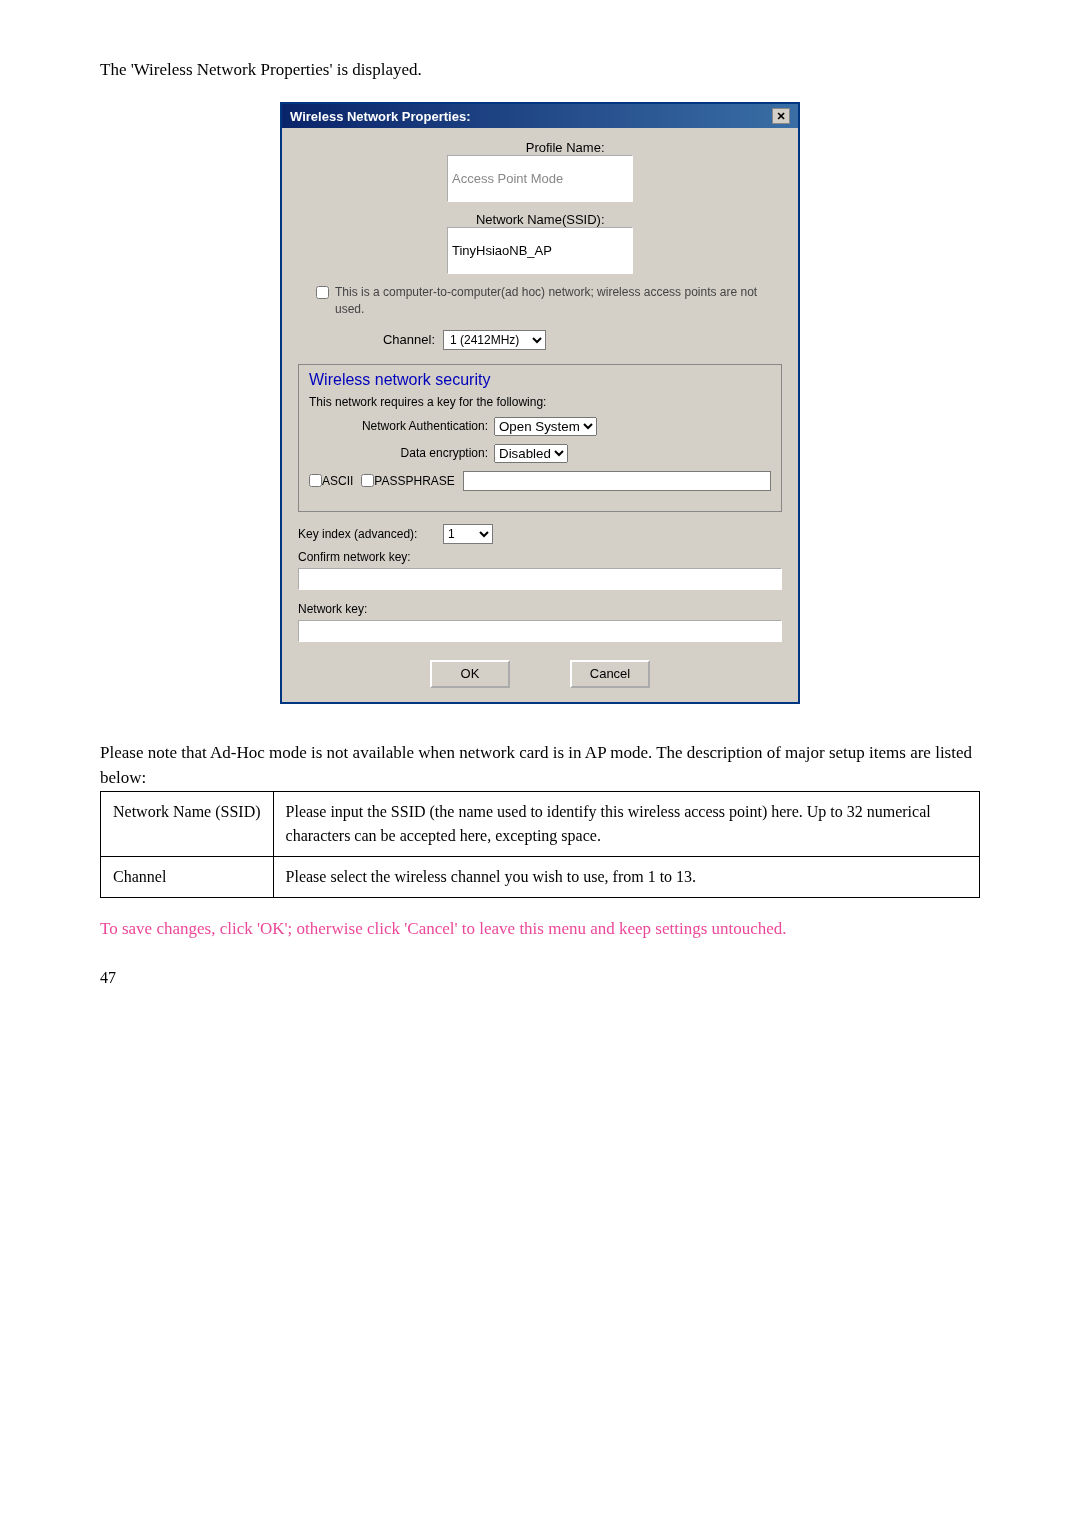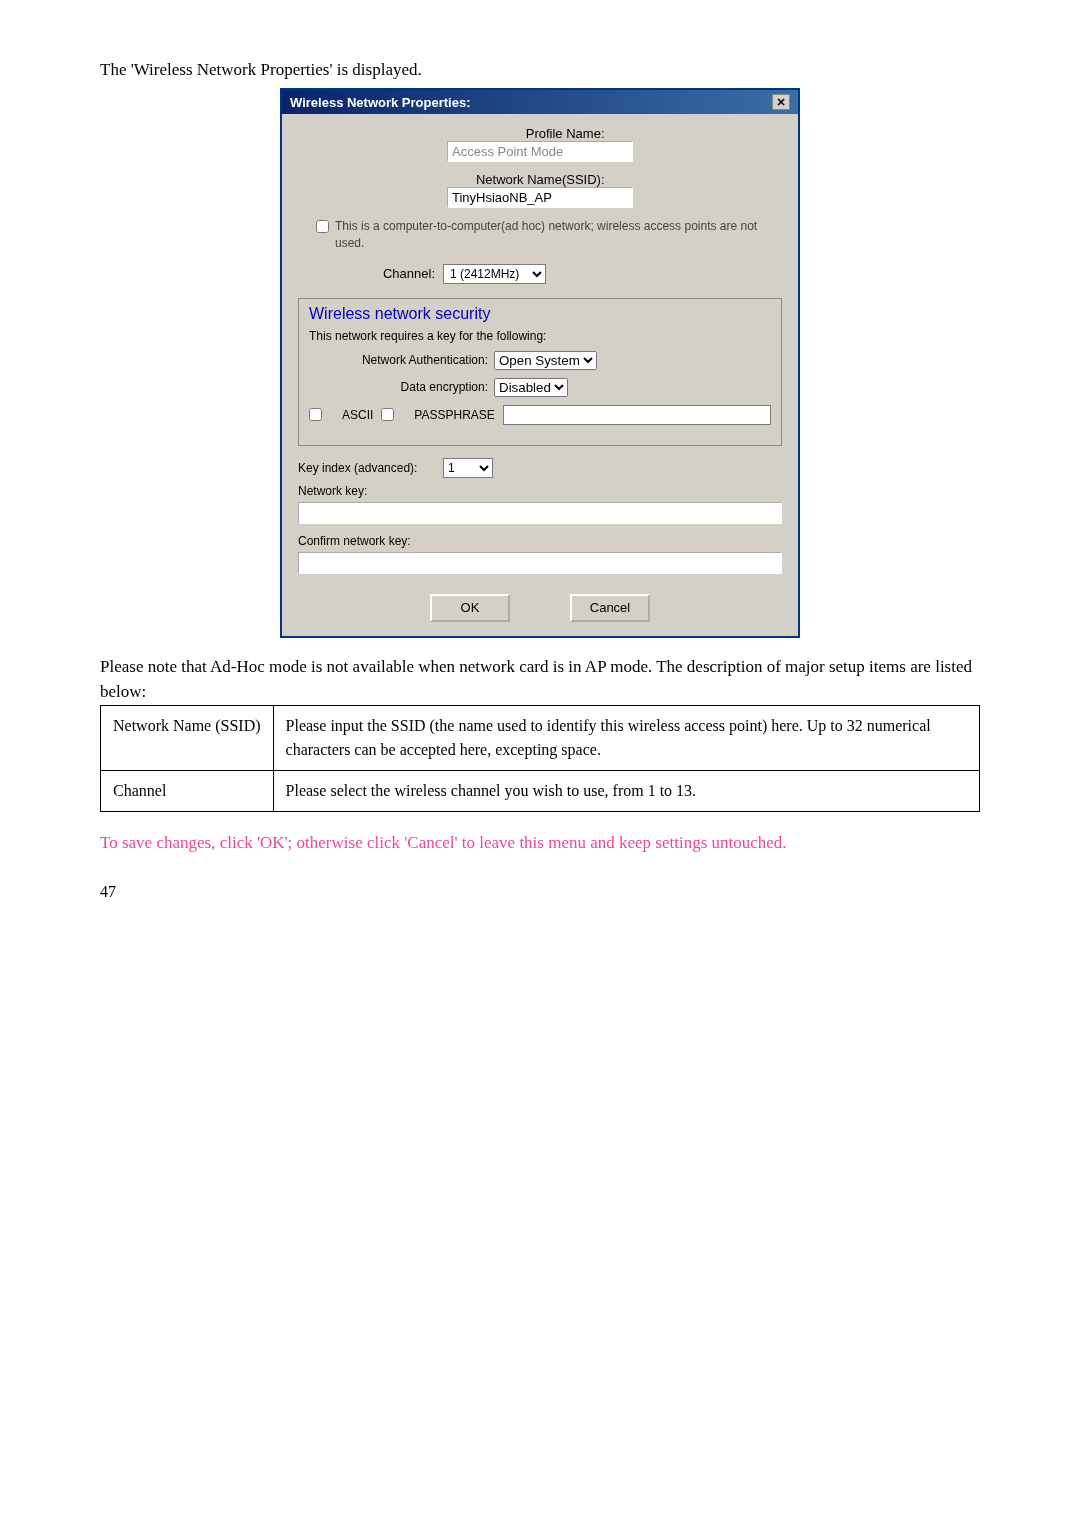--- a/index.html
+++ b/index.html
@@ -9,30 +9,30 @@
       font-family: "Times New Roman", Times, serif;
       font-size: 16px;
       color: #000;
       width: 1080px;
       min-height: 1527px;
       padding: 60px 100px 60px 100px;
     }
 
     .intro-text {
       font-size: 17px;
-      margin-bottom: 8px;
+      margin-bottom: 22px;
       color: #000;
     }
 
     
     .dialog {
       border: 2px solid #003580;
       background: #15803d;
       width: 520px;
-      margin: 0 auto 16px auto;
+      margin: 0 auto 36px auto;
       font-family: Arial, sans-serif;
       font-size: 13px;
     }
 
     .dialog-titlebar {
       background: linear-gradient(to right, #0a246a, #3a6ea5);
       color: #fff;
       font-weight: bold;
       font-size: 13px;
       padding: 4px 8px;
@@ -72,21 +72,21 @@
       min-width: 145px;
       padding-right: 8px;
       font-size: 13px;
       color: #000;
     }
 
     .form-input {
       flex: 1;
       border: 1px inset #fff;
       background: #fff;
-      padding: 2px 4px;
+      padding: 15px 4px;
       font-size: 13px;
       height: 22px;
     }
 
     .checkbox-row {
       display: flex;
       align-items: flex-start;
       margin: 10px 0 12px 0;
       gap: 6px;
       padding-left: 18px;
@@ -139,21 +139,21 @@
     .ascii-row {
       display: flex;
       align-items: center;
       gap: 8px;
       margin-bottom: 10px;
     }
 
     .ascii-checkbox {
       display: flex;
       align-items: center;
-      gap: 20px;
+      gap: 0;
       font-size: 12px;
     }
 
     .ascii-input {
       flex: 1;
       border: 1px solid #7a7a7a;
       background: #fff;
       height: 20px;
       font-size: 12px;
     }
@@ -368,27 +368,27 @@
       <span class="key-index-label">Key index (advanced):</span>
       <select class="key-index-select">
         <option>1</option>
         <option>2</option>
         <option>3</option>
         <option>4</option>
       </select>
     </div>
 
     <div>
+      <div class="confirm-key-label">Confirm network key:</div>
+      <input class="confirm-key-input" type="password" style="">
+    </div>
+
+    <div>
       <div class="network-key-label">Network key:</div>
       <input class="network-key-input" type="password" style="">
-    </div>
-
-    <div>
-      <div class="confirm-key-label">Confirm network key:</div>
-      <input class="confirm-key-input" type="password" style="">
     </div>
 
     <div class="button-row">
       <button class="dialog-btn">OK</button>
       <button class="dialog-btn">Cancel</button>
     </div>
 
   </div>
 </div>
 

